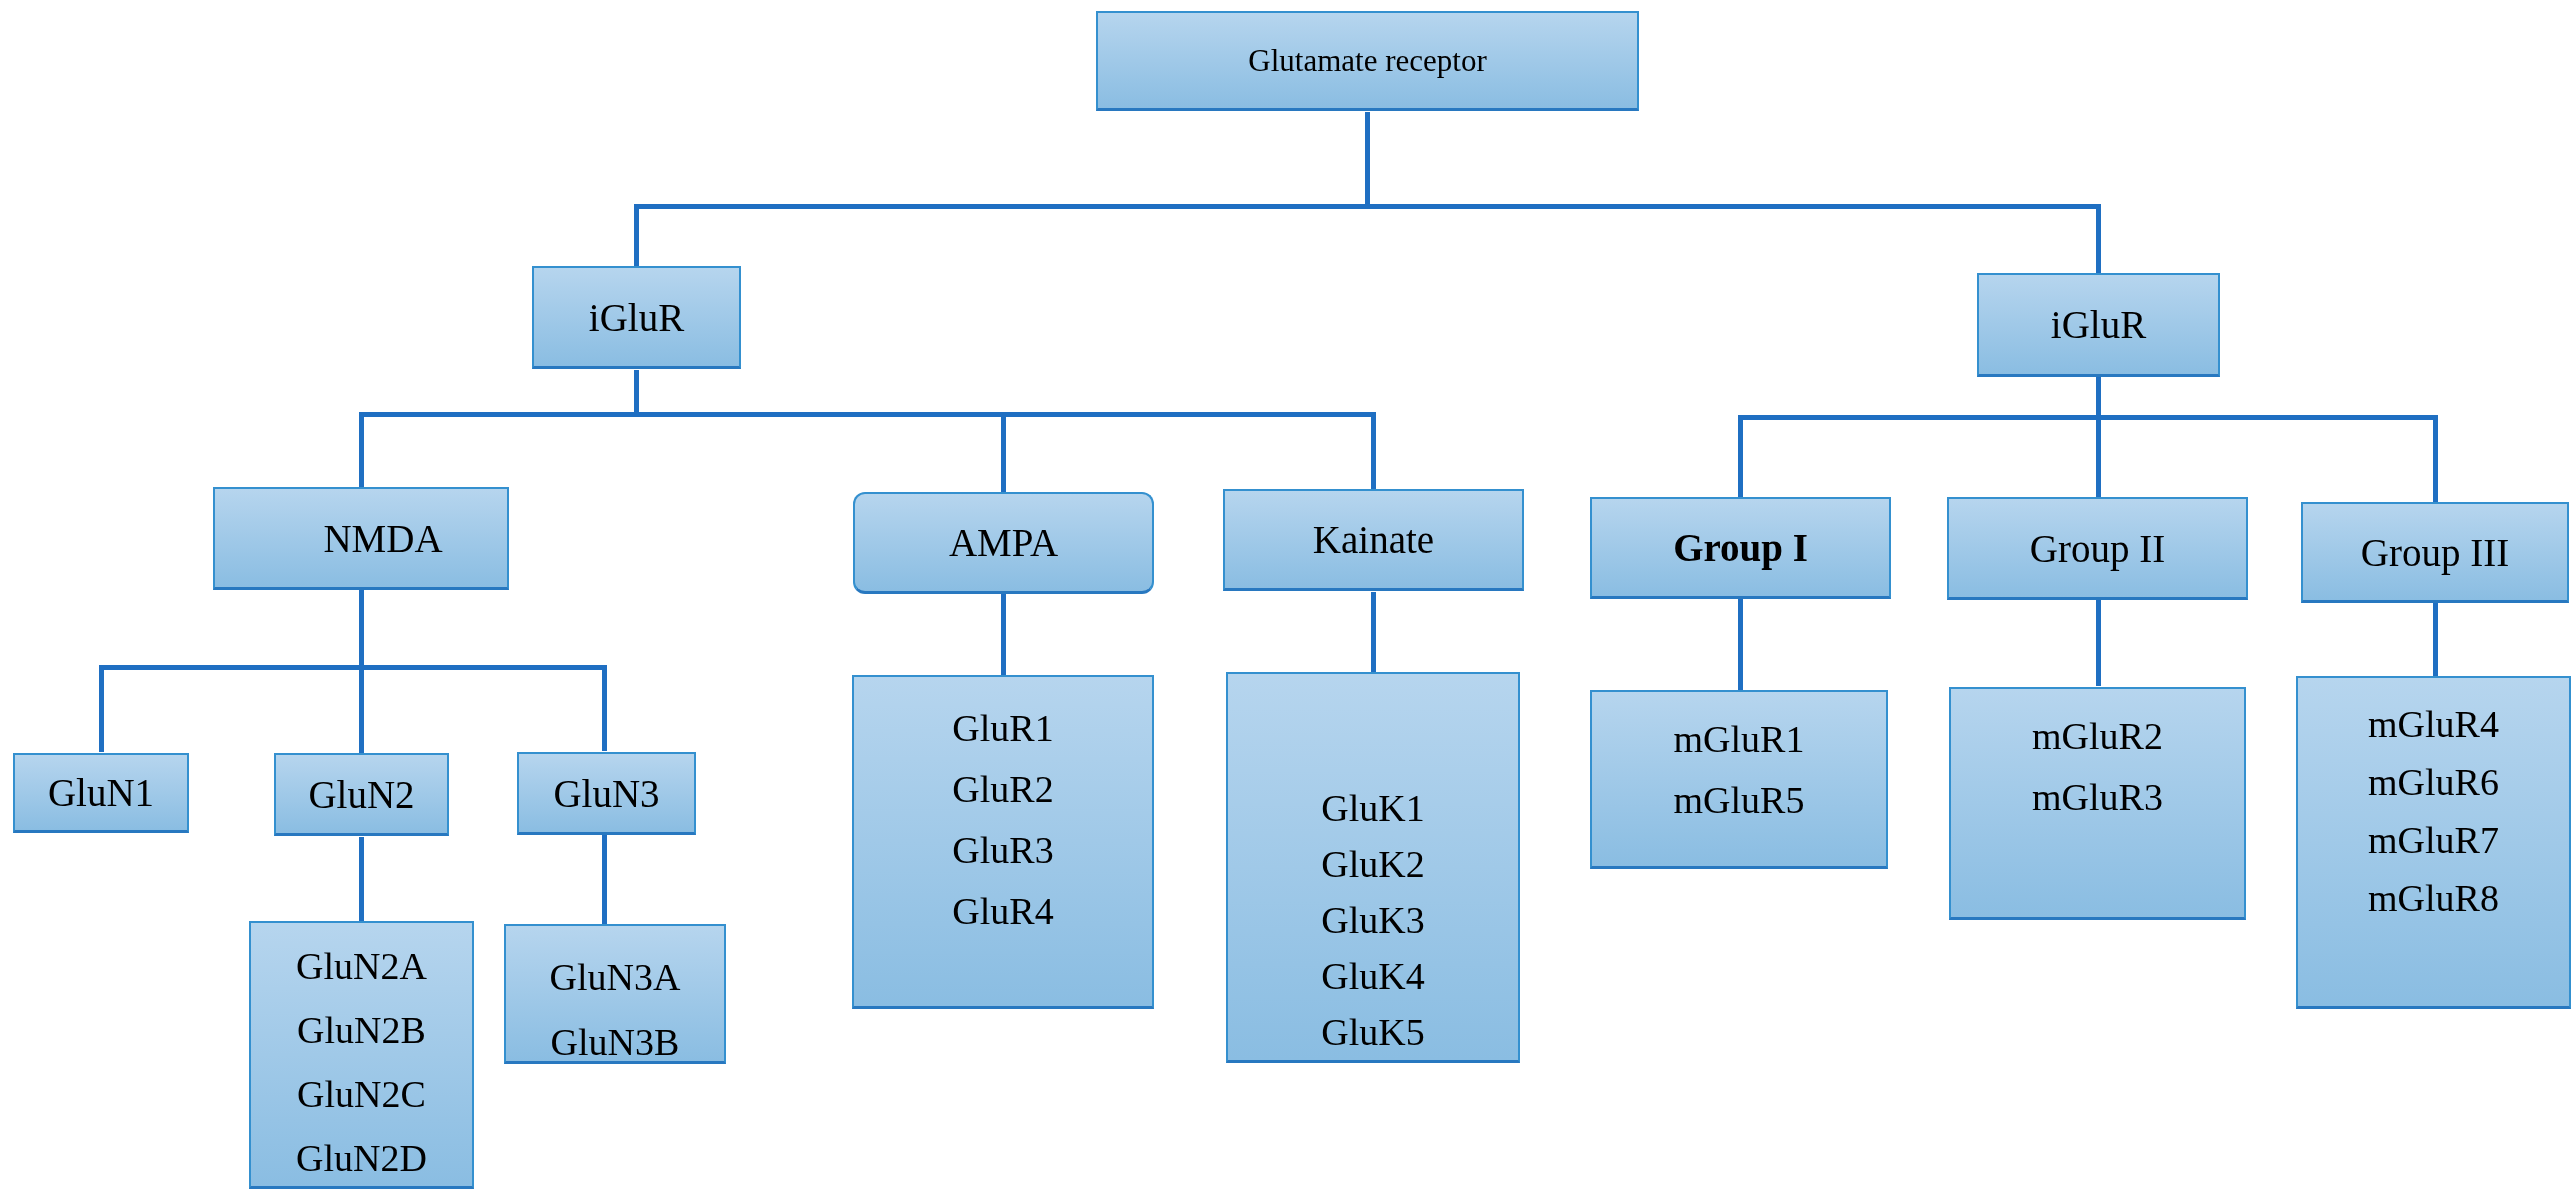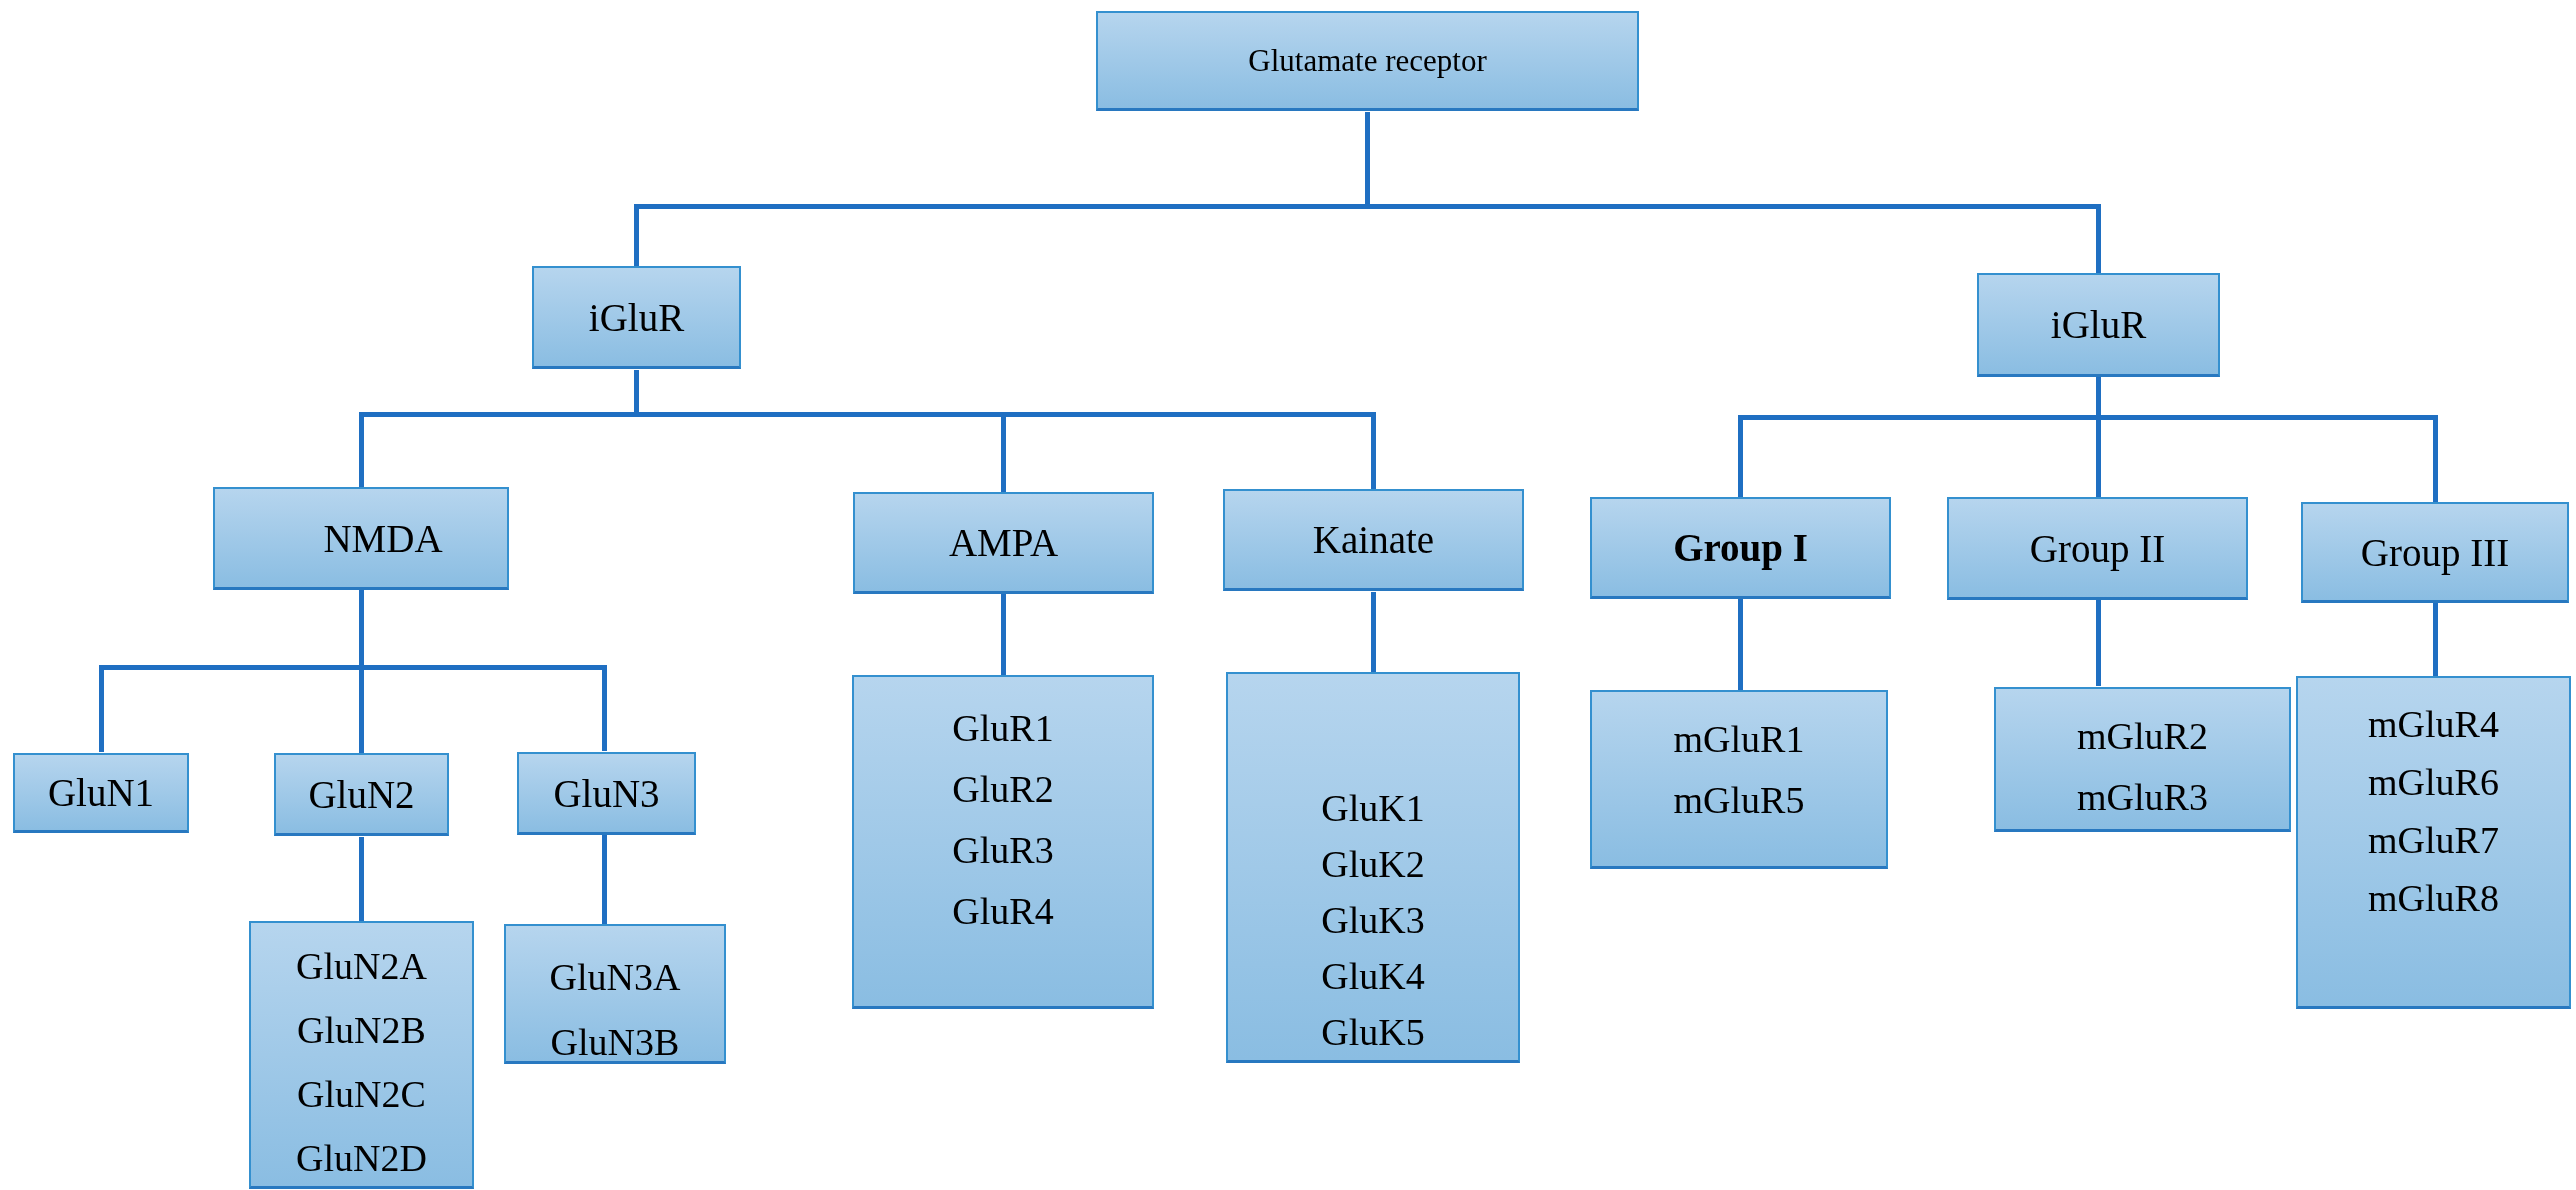--- a/index.html
+++ b/index.html
@@ -93,21 +93,21 @@
   </div>
 
   <div class="node" style="left:1977px; top:273px; width:243px; height:104px;">
     <span>iGluR</span>
   </div>
 
   <div class="node" style="left:213px; top:487px; width:296px; height:103px;padding-left:44px;">
     <span>NMDA</span>
   </div>
 
-  <div class="node" style="left:853px; top:492px; width:301px; height:102px;">
+  <div class="node" style="left:853px; top:492px; width:301px; height:102px;border-radius:12px;">
     <span>AMPA</span>
   </div>
 
   <div class="node" style="left:1223px; top:489px; width:301px; height:102px;">
     <span>Kainate</span>
   </div>
 
   <div class="node" style="left:1590px; top:497px; width:301px; height:102px;font-weight:bold;">
     <span>Group I</span>
   </div>
@@ -157,21 +157,21 @@
     <div class="li">GluK3</div>
     <div class="li">GluK4</div>
     <div class="li">GluK5</div>
   </div>
 
   <div class="node list" style="left:1590px; top:690px; width:298px; height:179px; padding-top:16.7px; line-height:61px;">
     <div class="li">mGluR1</div>
     <div class="li">mGluR5</div>
   </div>
 
-  <div class="node list" style="left:1994px; top:687px; width:297px; height:145px; padding-top:16.7px; line-height:61px;">
+  <div class="node list" style="left:1949px; top:687px; width:297px; height:233px; padding-top:16.7px; line-height:61px;">
     <div class="li">mGluR2</div>
     <div class="li">mGluR3</div>
   </div>
 
   <div class="node list" style="left:2296px; top:676px; width:275px; height:333px; padding-top:16.7px; line-height:58px;">
     <div class="li">mGluR4</div>
     <div class="li">mGluR6</div>
     <div class="li">mGluR7</div>
     <div class="li">mGluR8</div>
   </div>

